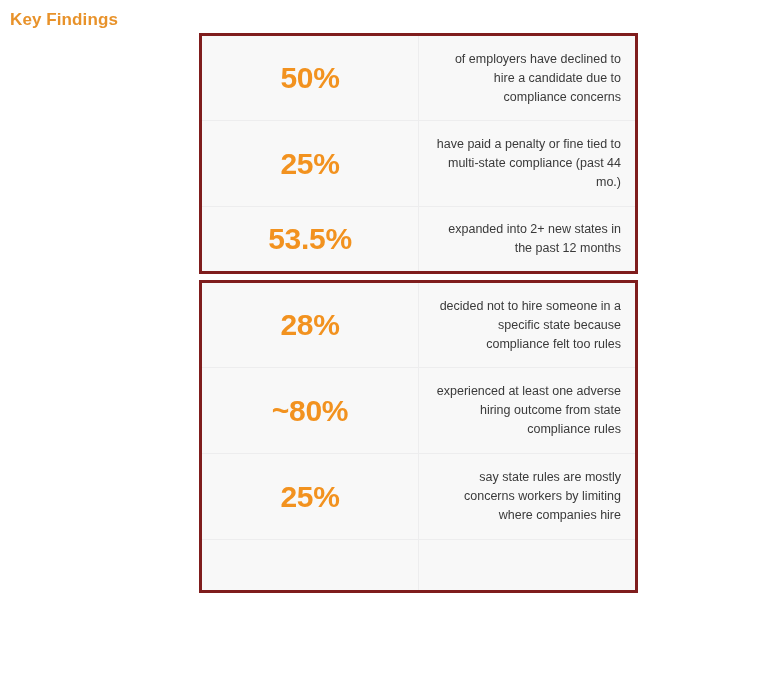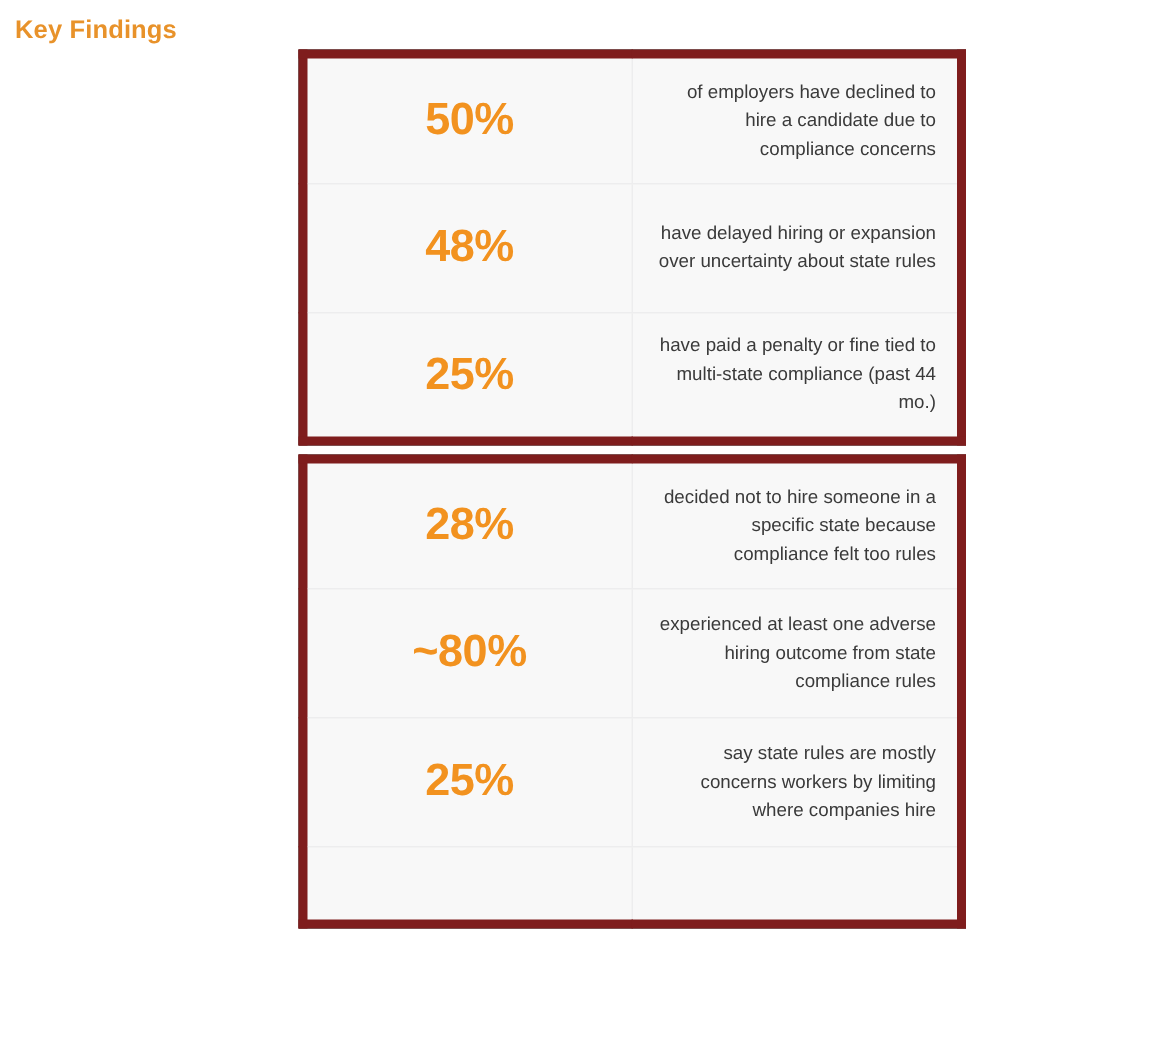--- a/index.html
+++ b/index.html
@@ -35,22 +35,22 @@
     position: absolute;
     left: 199px;
     top: 33px;
     width: 402px;
   }
 
   .findings-table {
     width: 402px;
     border-collapse: collapse;
     table-layout: fixed;
-    background: #000000;
-    border: 6px solid #7f1d1d;
+    background: #15803d;
+    border: 3px solid #7f1d1d;
   }
 
   .findings-table + .findings-table {
     margin-top: 6px;
   }
 
   .findings-table td {
     background: #f8f8f8;
     border: 1px solid #ededee;
     vertical-align: middle;
@@ -103,32 +103,32 @@
           <tr class="row-h-tall">
             <td class="col-stat">
               <span class="stat-value">50%</span>
             </td>
             <td class="col-desc">
               <span class="desc-text">of employers have declined to hire a candidate due to compliance concerns</span>
             </td>
           </tr>
           <tr class="row-h-tall">
             <td class="col-stat">
-              <span class="stat-value">48%</span>
-            </td>
-            <td class="col-desc">
-              <span class="desc-text">have delayed hiring or expansion over uncertainty about state rules</span>
-            </td>
-          </tr>
-          <tr class="row-h-tall">
-            <td class="col-stat">
               <span class="stat-value">25%</span>
             </td>
             <td class="col-desc">
               <span class="desc-text">have paid a penalty or fine tied to multi-state compliance (past 44 mo.)</span>
+            </td>
+          </tr>
+          <tr class="row-h-med">
+            <td class="col-stat">
+              <span class="stat-value">53.5%</span>
+            </td>
+            <td class="col-desc">
+              <span class="desc-text">expanded into 2+ new states in the past 12 months</span>
             </td>
           </tr>
         </tbody>
       </table>
       <table class="findings-table">
         <tbody>
           <tr class="row-h-tall">
             <td class="col-stat">
               <span class="stat-value">28%</span>
             </td>

